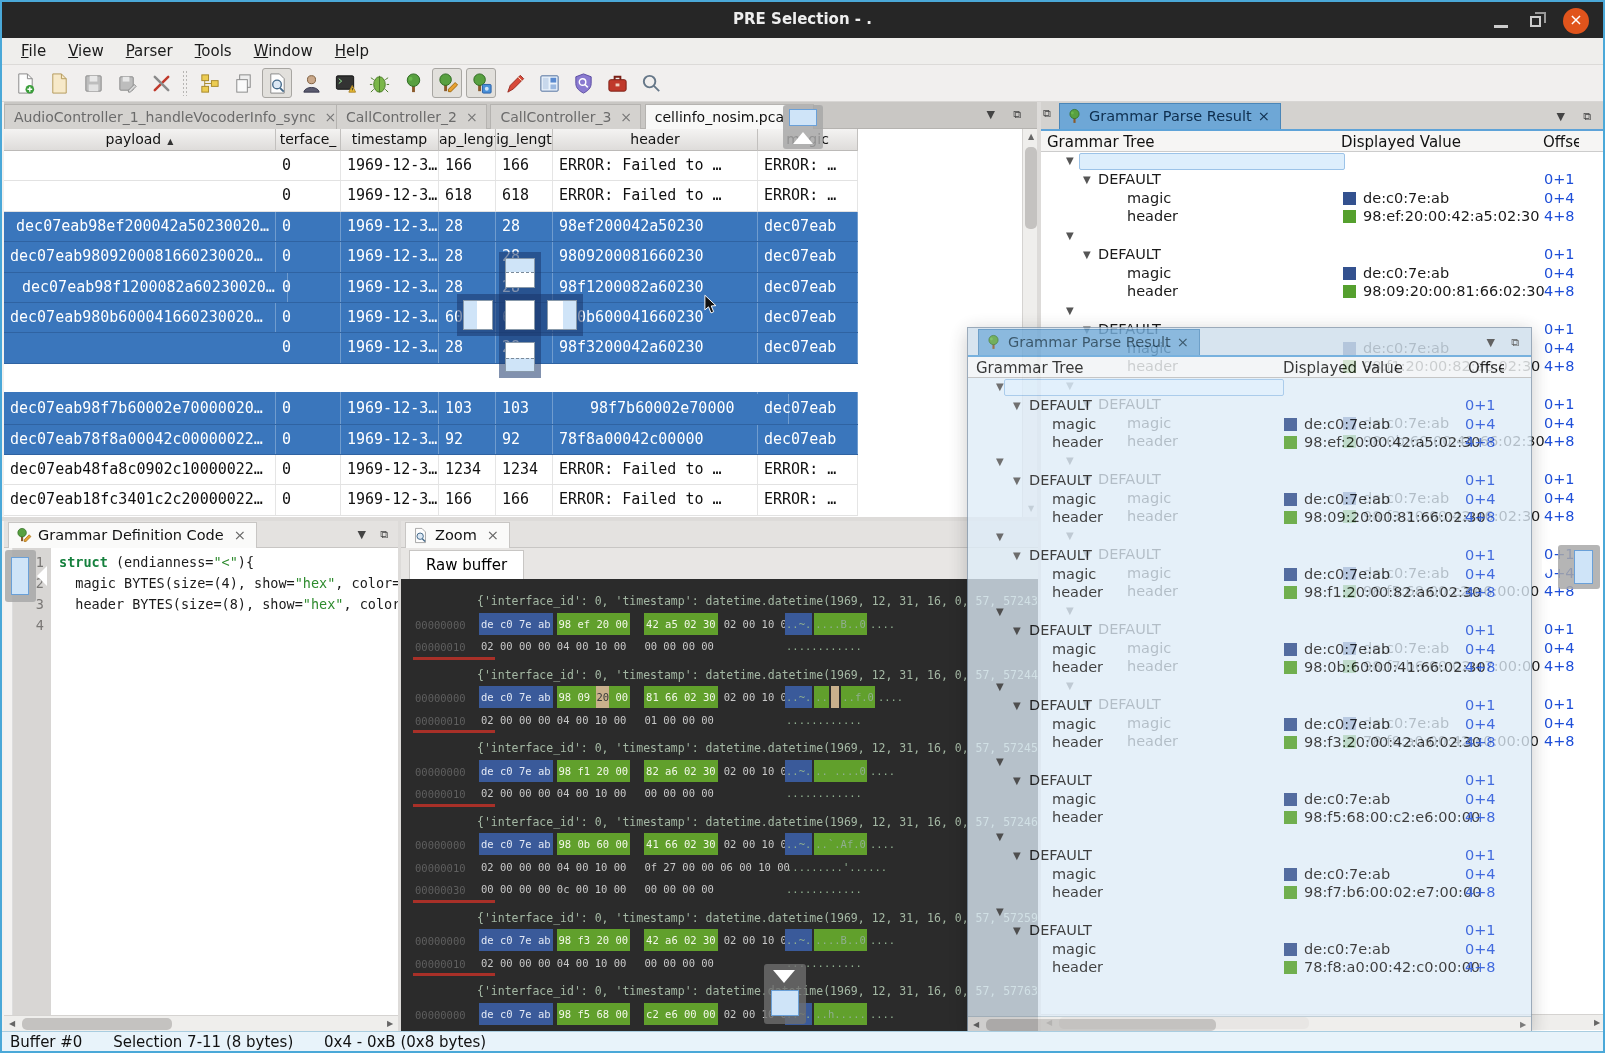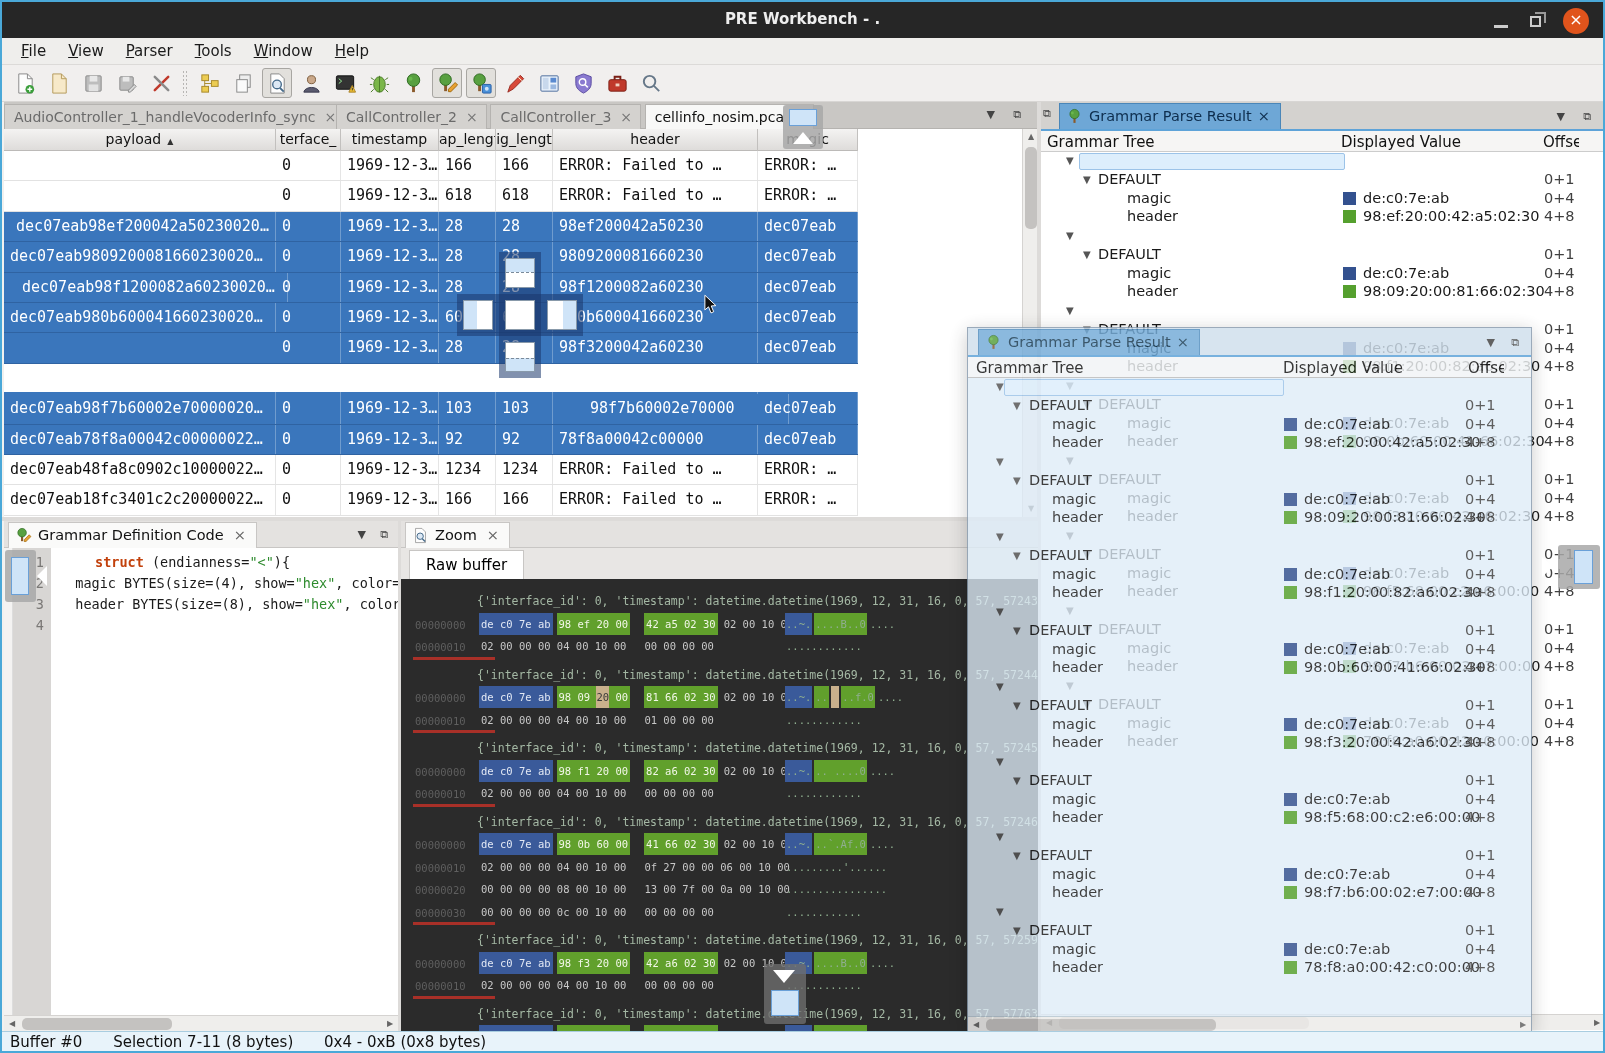--- a/index.html
+++ b/index.html
@@ -52,21 +52,21 @@
 .pcorner { position:absolute; top:7px; font-size:11px; color:#444; }
 
 
 .gdc-panel { position:absolute; left:2px; top:519px; width:394px; height:512px; background:#f1efee; }
 .gdc-body { position:absolute; left:0; top:27px; width:100%; height:467px; background:#fff; }
 .gdc-strip { position:absolute; left:0; top:0; width:9px; height:100%; background:#f4f3f2; border-right:1px solid #ddd; }
 .gutter { position:absolute; left:9px; top:0; width:38px; height:100%; background:#d8d6d4; color:#7a7876; font-family:"DejaVu Sans Mono", monospace; font-size:13.5px; text-align:right; padding:4px 7px 0 0; }
 .codearea { position:absolute; left:47px; top:0; right:0; bottom:0; font-family:"DejaVu Sans Mono", monospace; font-size:13.5px; color:#1a1a1a; padding:4px 0 0 8px; white-space:pre; overflow:hidden; }
 .code-line { height:21px; line-height:21px; }
 .gutter div { height:21px; line-height:21px; }
-.c-kw { color:#c2410c; font-weight:bold;margin-left:36px; }
+.c-kw { color:#15803d; font-weight:bold; }
 .c-str { color:#2e8b2e; }
 .hscroll { position:absolute; height:16px; background:#efeeec; border-top:1px solid #d5d3d1; }
 .hthumb { position:absolute; top:2px; height:12px; background:#c4c2c0; border-radius:5px; }
 
 
 .zoom-panel { position:absolute; left:399px; top:519px; width:637px; height:512px; background:#f1efee; }
 .rawtab-bar { position:absolute; left:0; top:27px; width:100%; height:31px; background:#e8e6e4; }
 .rawtab { position:absolute; left:8px; top:2px; height:29px; background:#fff; border:1px solid #c8c6c4; border-bottom:none; font-size:15px; padding:5px 16px 0 16px; }
 .raw-underline { position:absolute; left:0px; top:31px; width:95px; height:3px; background:#c03028; }
 .hexview { position:absolute; left:0; top:58px; width:100%; height:454px; background:#2b2b2b; overflow:hidden; padding-top:9px; font-family:"DejaVu Sans Mono", monospace; }
@@ -93,21 +93,21 @@
 .gpr-tab svg { width:17px; height:17px; }
 .gpr-colhead { position:absolute; left:0; top:27px; width:100%; height:23px; background:#f6f5f4; border-top:2px solid #5ea3d8; border-bottom:1px solid #ccc; font-size:15px; color:#111; }
 .colcell { position:absolute; top:2px; white-space:nowrap; overflow:hidden; }
 .gpr-tree { position:absolute; left:0; top:50px; width:100%; bottom:27px; background:#fff; overflow:hidden; }
 .tgroup { position:relative; height:75px; }
 .ttrow { position:relative; height:18.75px; font-size:14.5px; color:#1a1a1a; }
 .ttrow span { position:absolute; white-space:nowrap; }
 .exp { font-size:10px; color:#555; top:3px; }
 .selbox { position:absolute; height:17px; top:1px; background:#ddeefc; border:1px solid #9cc3e8; border-radius:2px; }
 .sq { position:absolute; width:13px; height:13px; top:2px; }
-.offv { color:#404040; }
+.offv { color:#1d4ed8; }
 
 
 .float-win { position:absolute; left:965px; top:325px; width:565px; height:706px; opacity:0.84; background:rgba(222,236,248,0.93); border:1px solid rgba(100,120,140,0.7); box-shadow:0 4px 18px rgba(0,0,0,0.25); }
 .float-tabbar { position:absolute; left:0; top:0; width:100%; height:27px; background:rgba(205,220,234,0.8); }
 .float-tab { position:absolute; left:10px; top:1px; height:26px; background:rgba(110,167,214,0.92); border:1px solid rgba(74,134,184,0.8); border-bottom:none; color:#16384f; font-size:14.5px; padding:4px 10px 0 6px; display:flex; gap:6px; }
 .float-tab svg { width:17px; height:17px; }
 .float-colhead { position:absolute; left:0; top:27px; width:100%; height:23px; background:rgba(246,245,244,0.75); border-top:2px solid #5ea3d8; border-bottom:1px solid #bbb; font-size:15px; color:#111; }
 .float-tree { position:absolute; left:0; top:50px; width:100%; bottom:22px; overflow:hidden; }
 
 
@@ -128,21 +128,21 @@
 .splitter-h { position:absolute; left:0; top:515px; width:1037px; height:4px; background:#dddbd9; }
 .splitter-v { position:absolute; left:1035px; top:100px; width:4px; height:931px; background:#dddbd9; }
 .splitter-v2 { position:absolute; left:395px; top:519px; width:4px; height:512px; background:#dddbd9; }
 </style>
 </head>
 <body>
 
 <div class="screen">
 
   <div class="titlebar">
-    <div class="title">PRE Workbench - .</div>
+    <div class="title">PRE Selection - .</div>
     <div class="winbtns">
       <div class="btn-min"></div>
       <div class="btn-max"></div>
       <div class="btn-close">×</div>
     </div>
   </div>
 
   <div class="menubar" id="menubar">
       <span class="menu-item"><u>F</u>ile</span>
       <span class="menu-item"><u>V</u>iew</span>
@@ -487,21 +487,20 @@
         </div>
         <div class="hrow"><span class="hinfo">{'interface_id': 0, 'timestamp': datetime.datetime(1969, 12, 31, 16, 0, 57, 57245), 'cap_length': 2</span></div>
         <div class="hrow"><span class="hoff">00000000</span><span class="hbytes"><span class="hseg hl-b">de c0 7e ab</span><span class="hseg hl-g">98 f1 20 00</span><span class="hgap"></span><span class="hseg hl-g">82 a6 02 30</span><span class="hseg">02 00 10 00</span></span><span class="hascii"><span class="hseg-a hl-b">..~.</span><span class="hseg-a hl-g">.. ....0</span><span class="hseg-a">....</span></span></div>
         <div class="hrow"><span class="hoff">00000010</span><span class="hbytes"><span class="hseg">02 00 00 00 04 00 10 00</span><span class="hgap"></span><span class="hseg">00 00 00 00</span></span><span class="hascii"><span class="hseg-a">............</span></span></div>
         <div class="psep">
           <div></div>
         </div>
         <div class="hrow"><span class="hinfo">{'interface_id': 0, 'timestamp': datetime.datetime(1969, 12, 31, 16, 0, 57, 57246), 'cap_length': 6</span></div>
         <div class="hrow"><span class="hoff">00000000</span><span class="hbytes"><span class="hseg hl-b">de c0 7e ab</span><span class="hseg hl-g">98 0b 60 00</span><span class="hgap"></span><span class="hseg hl-g">41 66 02 30</span><span class="hseg">02 00 10 00</span></span><span class="hascii"><span class="hseg-a hl-b">..~.</span><span class="hseg-a hl-g">..`.Af.0</span><span class="hseg-a">....</span></span></div>
         <div class="hrow"><span class="hoff">00000010</span><span class="hbytes"><span class="hseg">02 00 00 00 04 00 10 00</span><span class="hgap"></span><span class="hseg">0f 27 00 00 06 00 10 00</span></span><span class="hascii"><span class="hseg-a">.........'......</span></span></div>
-        <div class="hrow"><span class="hoff">00000020</span><span class="hbytes"><span class="hseg">00 00 00 00 08 00 10 00</span><span class="hgap"></span><span class="hseg">13 00 7f 00 0a 00 10 00</span></span><span class="hascii"><span class="hseg-a">................</span></span></div>
         <div class="hrow"><span class="hoff">00000030</span><span class="hbytes"><span class="hseg">00 00 00 00 0c 00 10 00</span><span class="hgap"></span><span class="hseg">00 00 00 00</span></span><span class="hascii"><span class="hseg-a">............</span></span></div>
         <div class="psep">
           <div></div>
         </div>
         <div class="hrow"><span class="hinfo">{'interface_id': 0, 'timestamp': datetime.datetime(1969, 12, 31, 16, 0, 57, 57259), 'cap_length': 2</span></div>
         <div class="hrow"><span class="hoff">00000000</span><span class="hbytes"><span class="hseg hl-b">de c0 7e ab</span><span class="hseg hl-g">98 f3 20 00</span><span class="hgap"></span><span class="hseg hl-g">42 a6 02 30</span><span class="hseg">02 00 10 00</span></span><span class="hascii"><span class="hseg-a hl-b">..~.</span><span class="hseg-a hl-g">....B..0</span><span class="hseg-a">....</span></span></div>
         <div class="hrow"><span class="hoff">00000010</span><span class="hbytes"><span class="hseg">02 00 00 00 04 00 10 00</span><span class="hgap"></span><span class="hseg">00 00 00 00</span></span><span class="hascii"><span class="hseg-a">............</span></span></div>
         <div class="psep">
           <div></div>
         </div>

